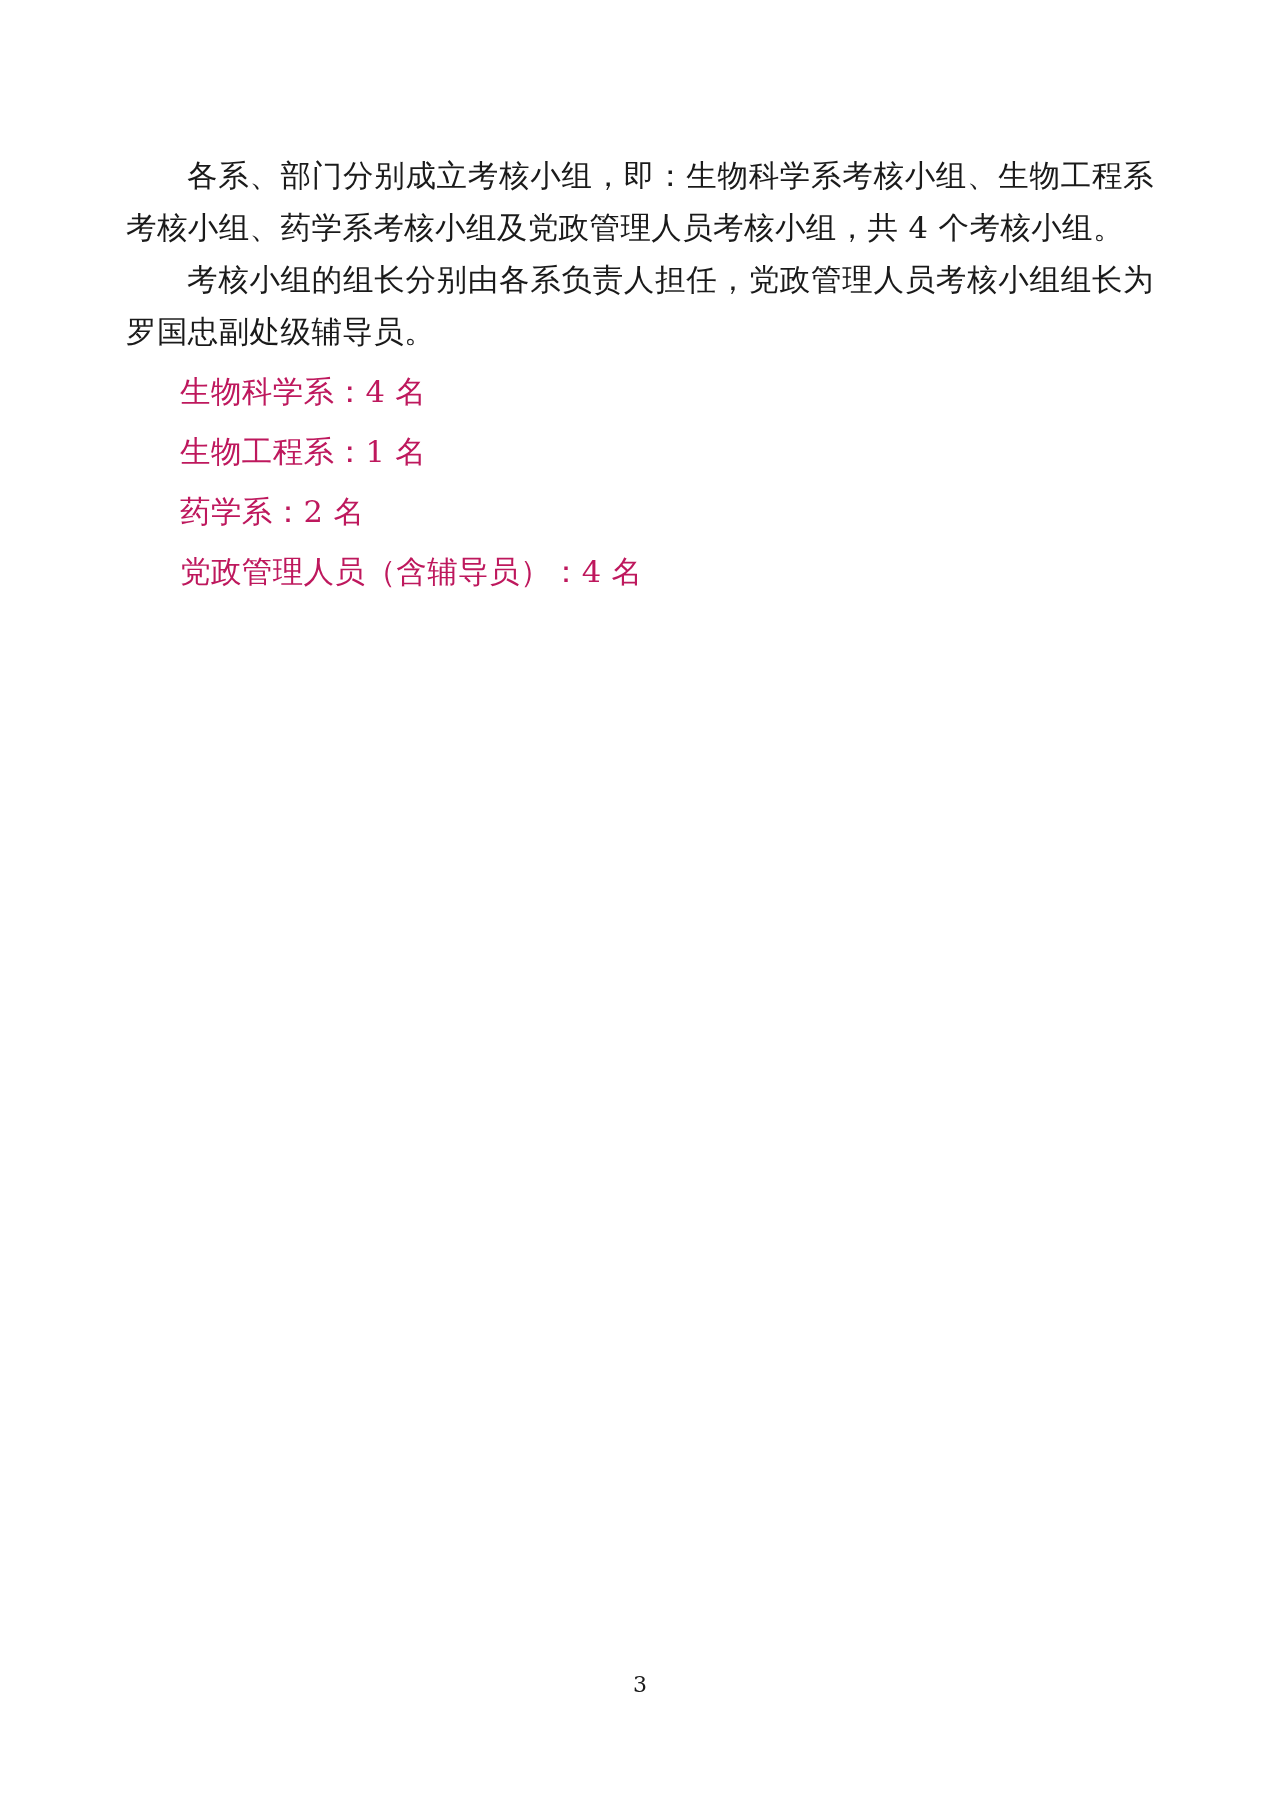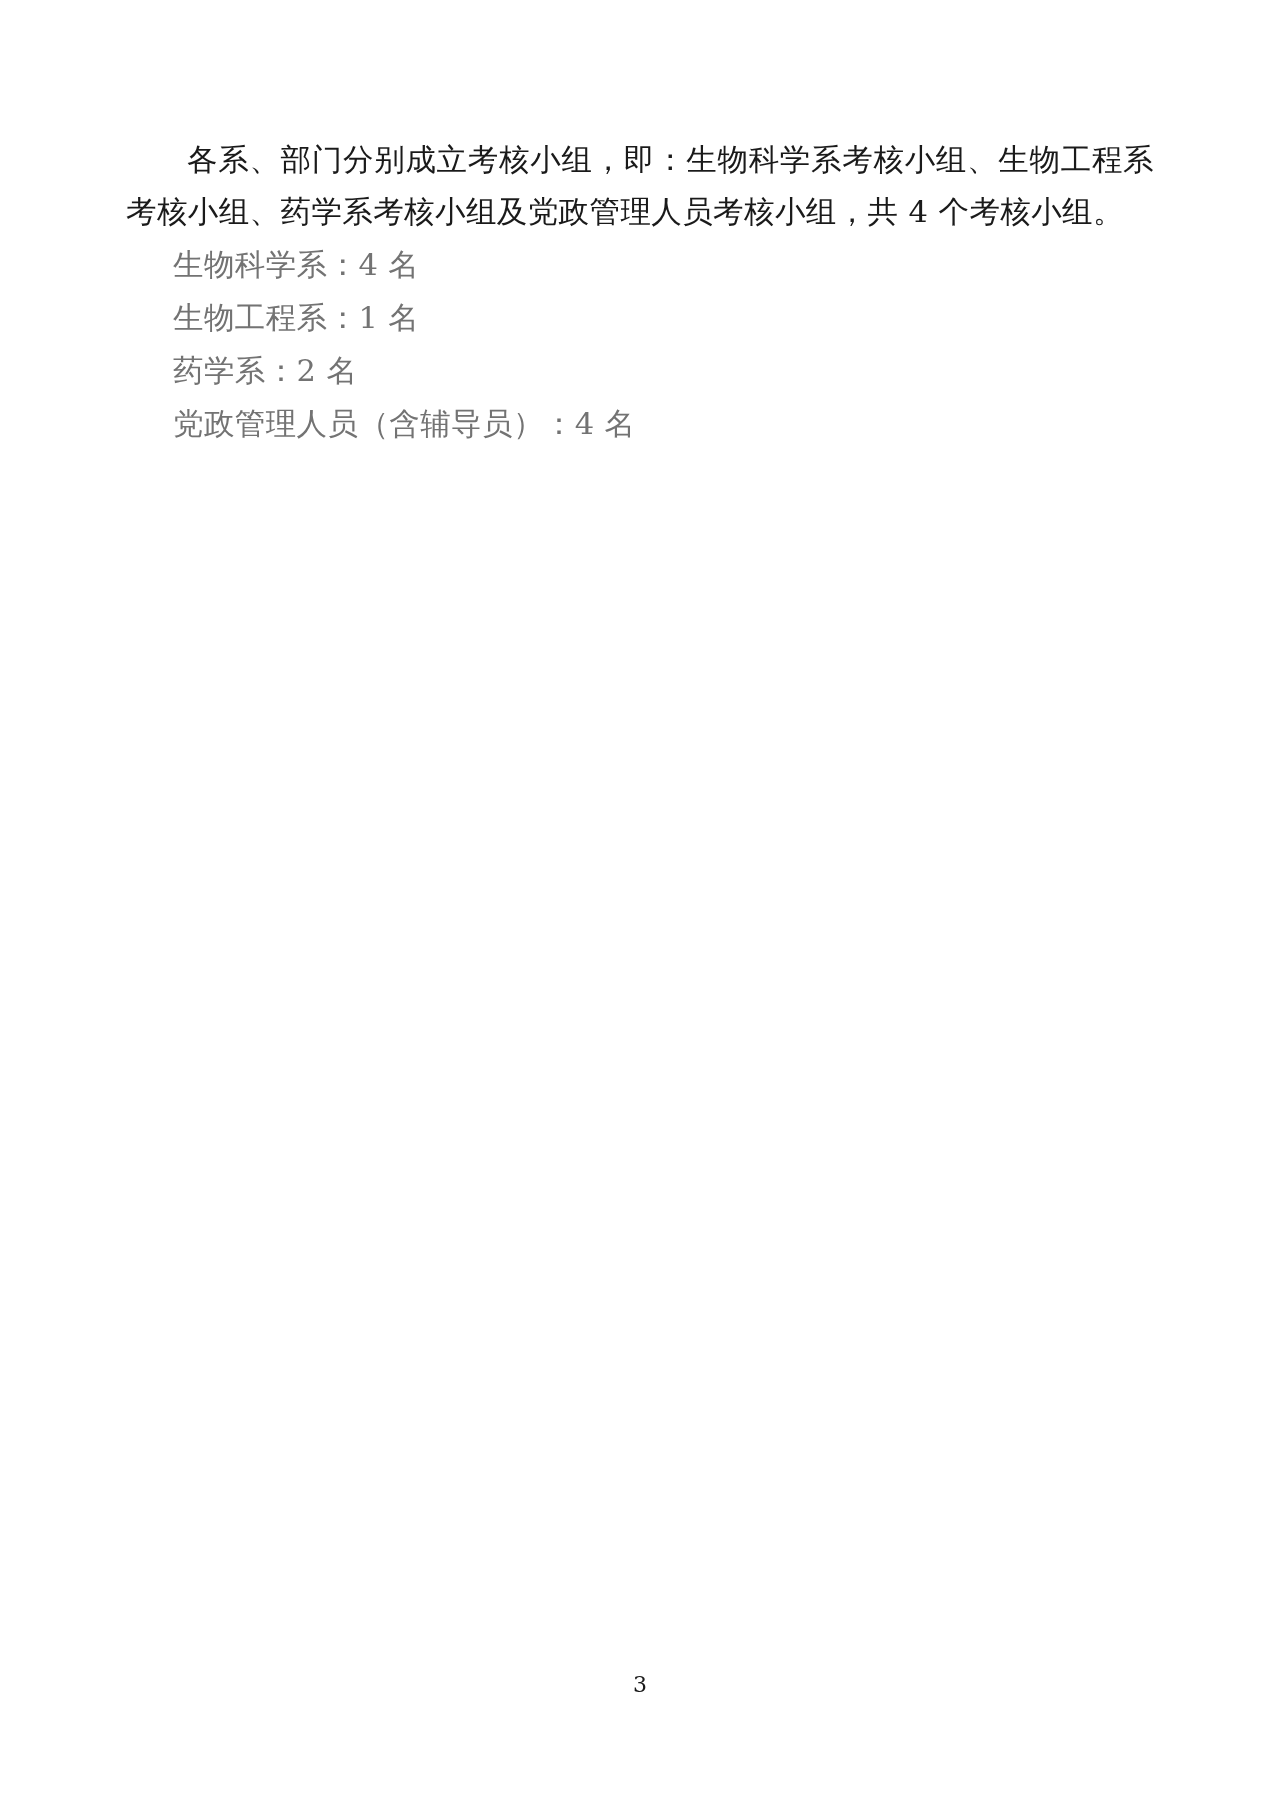--- a/index.html
+++ b/index.html
@@ -11,43 +11,43 @@
     position: relative;
     width: 1280px;
     height: 1810px;
     background: #ffffff;
     box-sizing: border-box;
     overflow: hidden;
   }
   .content {
     position: absolute;
     left: 126px;
-    top: 134px;
+    top: 150px;
     width: 1028px;
   }
   .para {
     font-family: "DejaVu Serif", "Liberation Serif", serif;
     font-size: 30.5px;
     line-height: 52px;
     color: #1a1a1a;
     text-align: justify;
     text-justify: inter-ideograph;
     margin: 0 0 0 0;
     letter-spacing: 0.4px;
     white-space: pre-wrap;
   }
   .indent {
     text-indent: 61px;
   }
   .list-line {
     font-family: "DejaVu Serif", "Liberation Serif", serif;
     font-size: 30.5px;
     line-height: 52px;
-    color: #737373;
-    margin: 1px;
+    color: #be185d;
+    margin: 8px;
     padding-left: 46px;
     letter-spacing: 0.4px;
   }
   .page-number {
     position: absolute;
     left: 0;
     right: 0;
     top: 1672px;
     text-align: center;
     font-family: "DejaVu Serif", "Liberation Serif", serif;
@@ -56,20 +56,21 @@
   }
 </style>
 </head>
 <body>
 
 <div class="page">
   <div class="content">
 
     <p class="para indent">各系、部门分别成立考核小组，即：生物科学系考核小组、生物工程系考核小组、药学系考核小组及党政管理人员考核小组，共 4 个考核小组。</p>
 
+    <p class="para indent">考核小组的组长分别由各系负责人担任，党政管理人员考核小组组长为罗国忠副处级辅导员。</p>
 
 
     <p class="list-line">生物科学系：4 名</p>
     <p class="list-line">生物工程系：1 名</p>
     <p class="list-line">药学系：2 名</p>
     <p class="list-line">党政管理人员（含辅导员）：4 名</p>
 
 
 
   </div>

